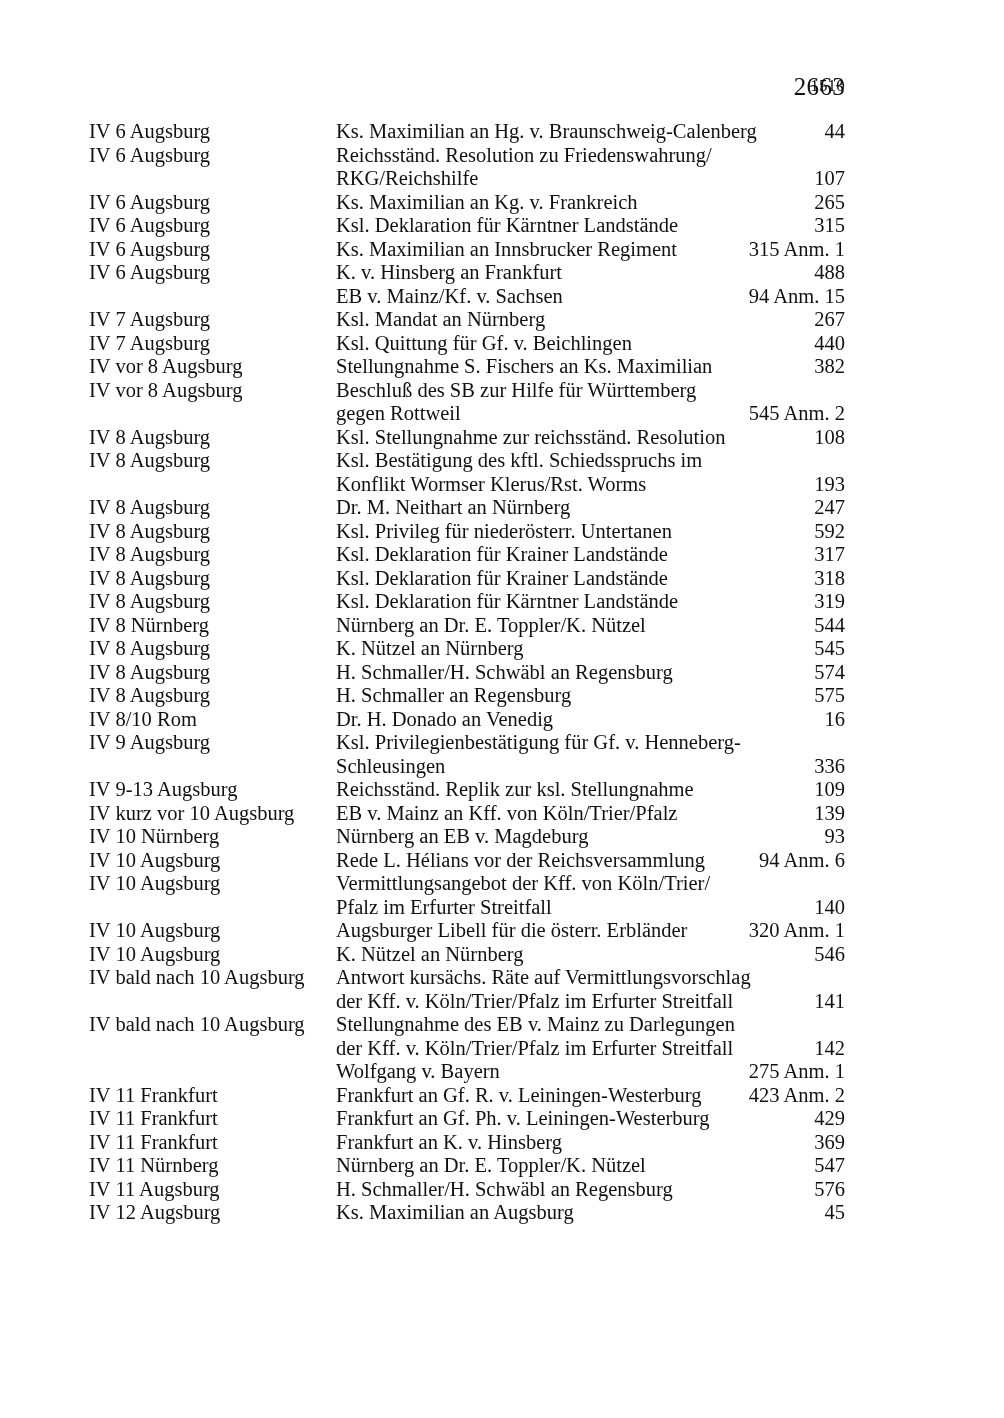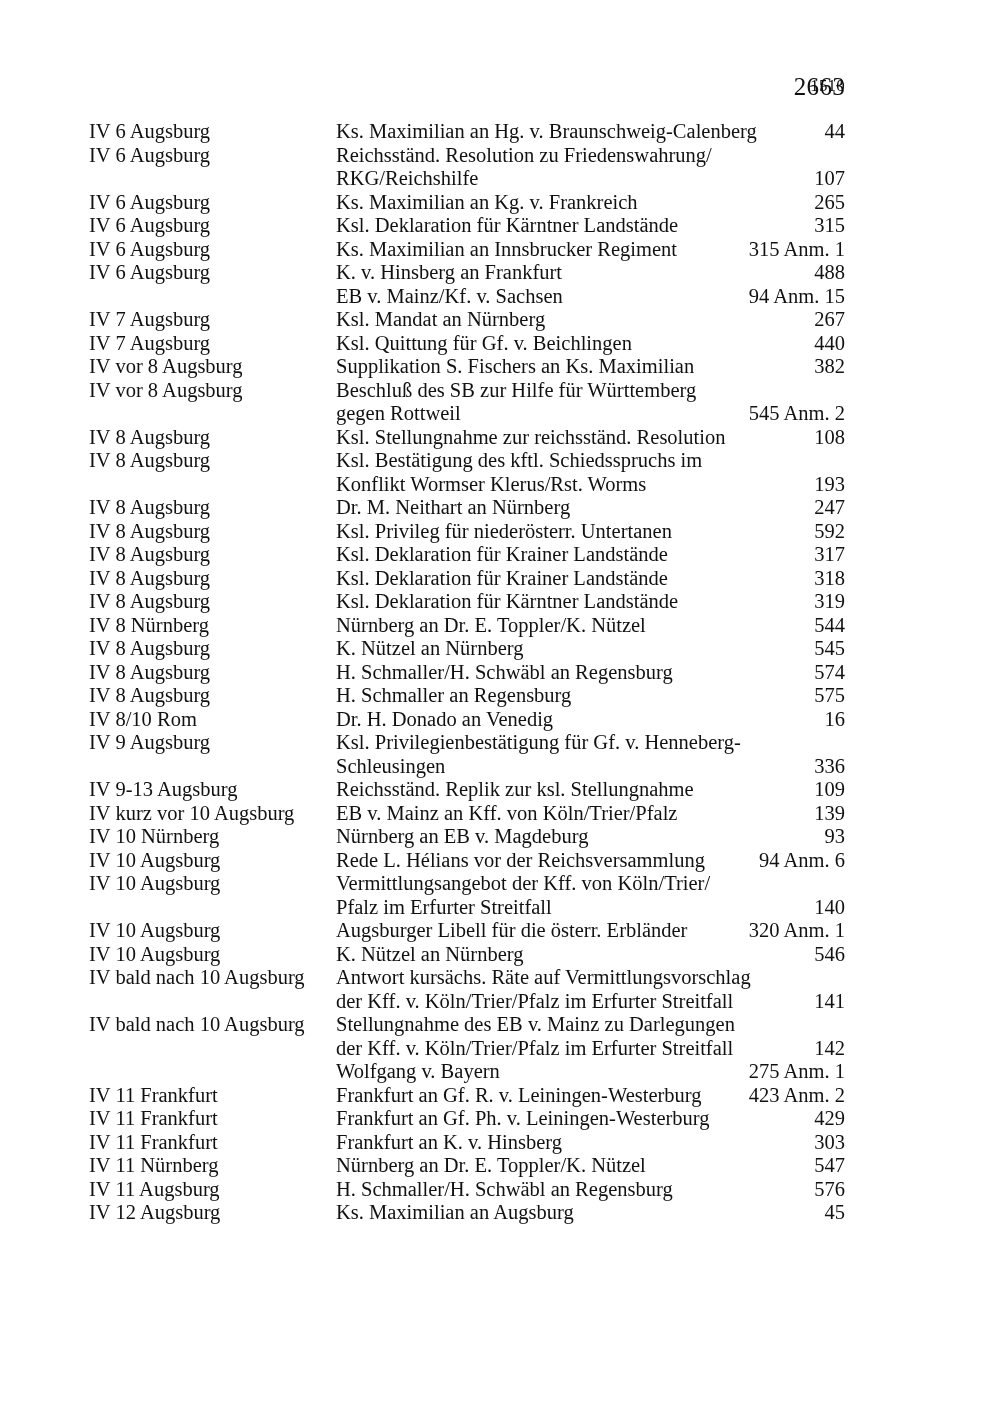--- a/index.html
+++ b/index.html
@@ -129,21 +129,21 @@
           <td class="col-desc">Ksl. Mandat an Nürnberg</td>
           <td class="col-ref">267</td>
         </tr>
         <tr>
           <td class="col-date">IV 7 Augsburg</td>
           <td class="col-desc">Ksl. Quittung für Gf. v. Beichlingen</td>
           <td class="col-ref">440</td>
         </tr>
         <tr>
           <td class="col-date">IV vor 8 Augsburg</td>
-          <td class="col-desc">Supplikation S. Fischers an Ks. Maximilian</td>
+          <td class="col-desc">Stellungnahme S. Fischers an Ks. Maximilian</td>
           <td class="col-ref">382</td>
         </tr>
         <tr>
           <td class="col-date">IV vor 8 Augsburg</td>
           <td class="col-desc">Beschluß des SB zur Hilfe für Württemberg</td>
           <td class="col-ref"></td>
         </tr>
         <tr class="cont">
           <td class="col-date"></td>
           <td class="col-desc">gegen Rottweil</td>
@@ -295,21 +295,21 @@
           <td class="col-ref">423 Anm. 2</td>
         </tr>
         <tr>
           <td class="col-date">IV 11 Frankfurt</td>
           <td class="col-desc">Frankfurt an Gf. Ph. v. Leiningen-Westerburg</td>
           <td class="col-ref">429</td>
         </tr>
         <tr>
           <td class="col-date">IV 11 Frankfurt</td>
           <td class="col-desc">Frankfurt an K. v. Hinsberg</td>
-          <td class="col-ref">303</td>
+          <td class="col-ref">369</td>
         </tr>
         <tr>
           <td class="col-date">IV 11 Nürnberg</td>
           <td class="col-desc">Nürnberg an Dr. E. Toppler/K. Nützel</td>
           <td class="col-ref">547</td>
         </tr>
         <tr>
           <td class="col-date">IV 11 Augsburg</td>
           <td class="col-desc">H. Schmaller/H. Schwäbl an Regensburg</td>
           <td class="col-ref">576</td>

